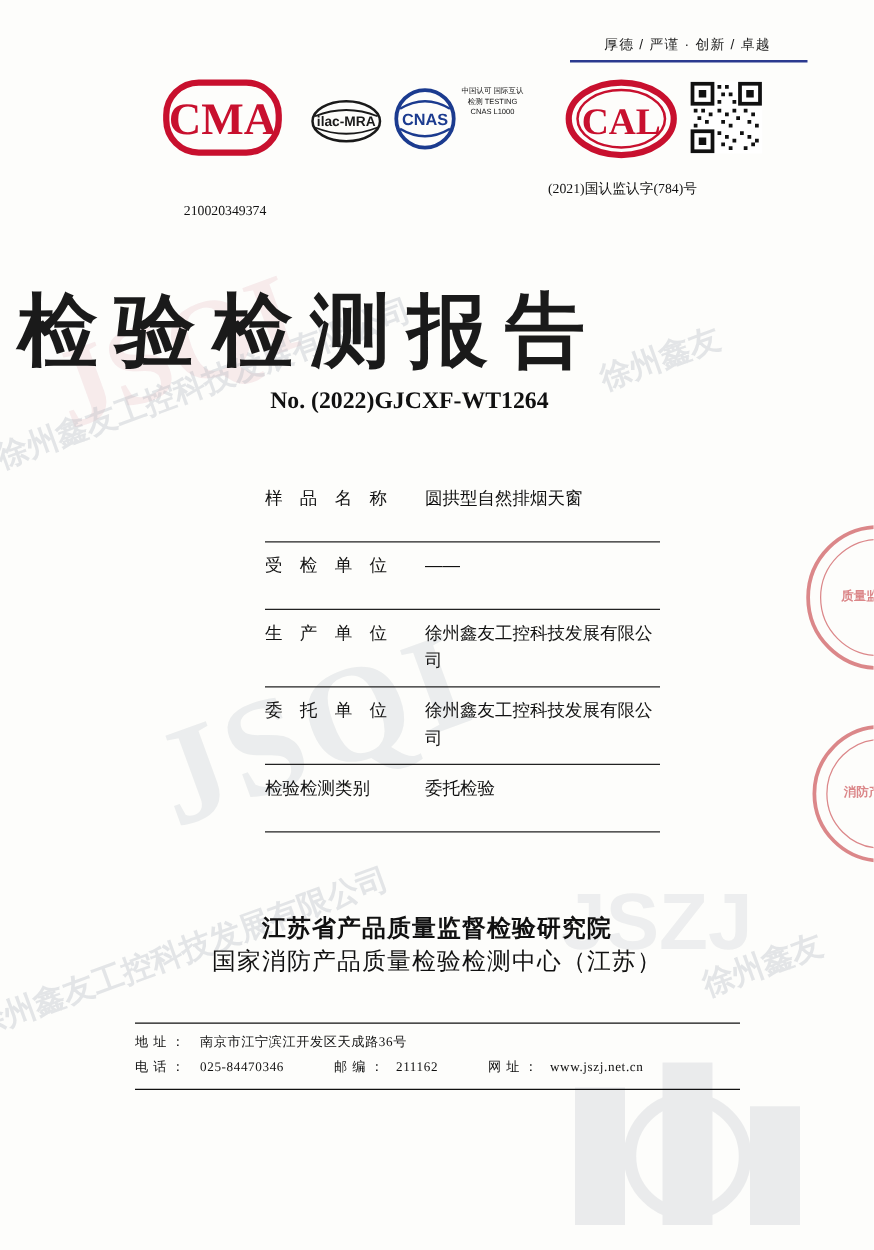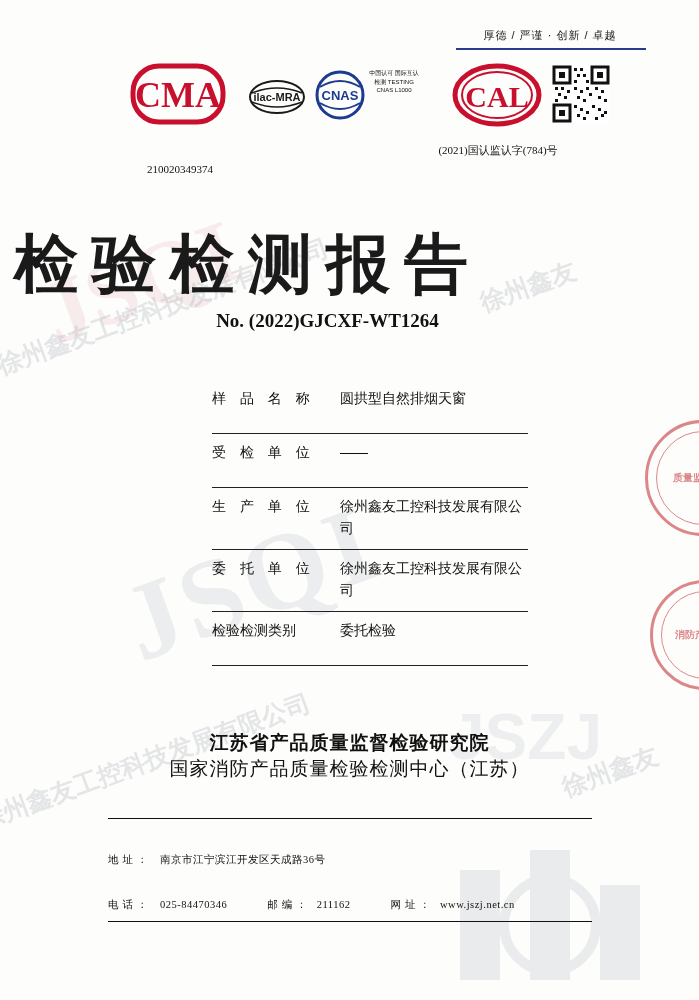--- a/index.html
+++ b/index.html
@@ -288,21 +288,20 @@
     border-bottom: 1.5px solid #111;
     padding: 6px 0 6px 0;
     font-family: "Liberation Serif", serif;
   }
   .footer-row {
     display: flex;
     align-items: center;
     font-size: 10.5px;
     color: #111;
     line-height: 1.9;
-    margin-top: 25px;
   }
   .f-label {
     width: 52px;
     letter-spacing: 4px;
     flex: none;
   }
   .f-val { margin-right: 40px; letter-spacing: 0.5px; }
   .f-label-inline {
     letter-spacing: 4px;
     margin-right: 6px;

